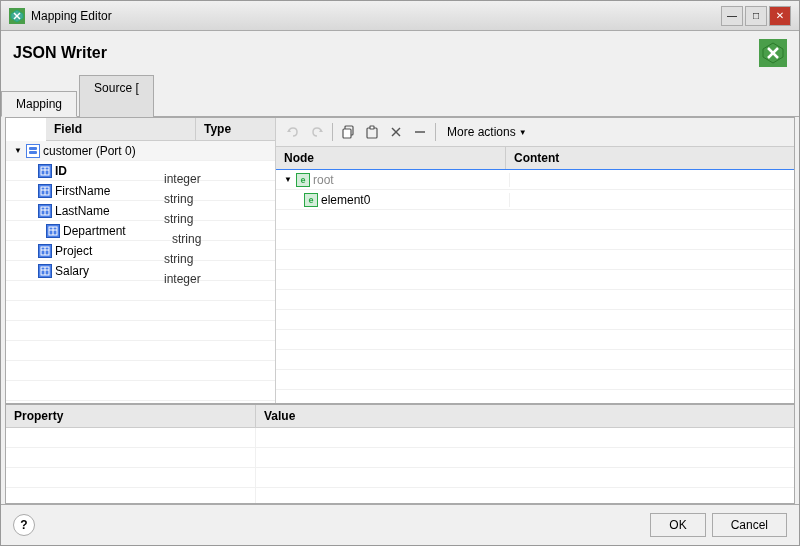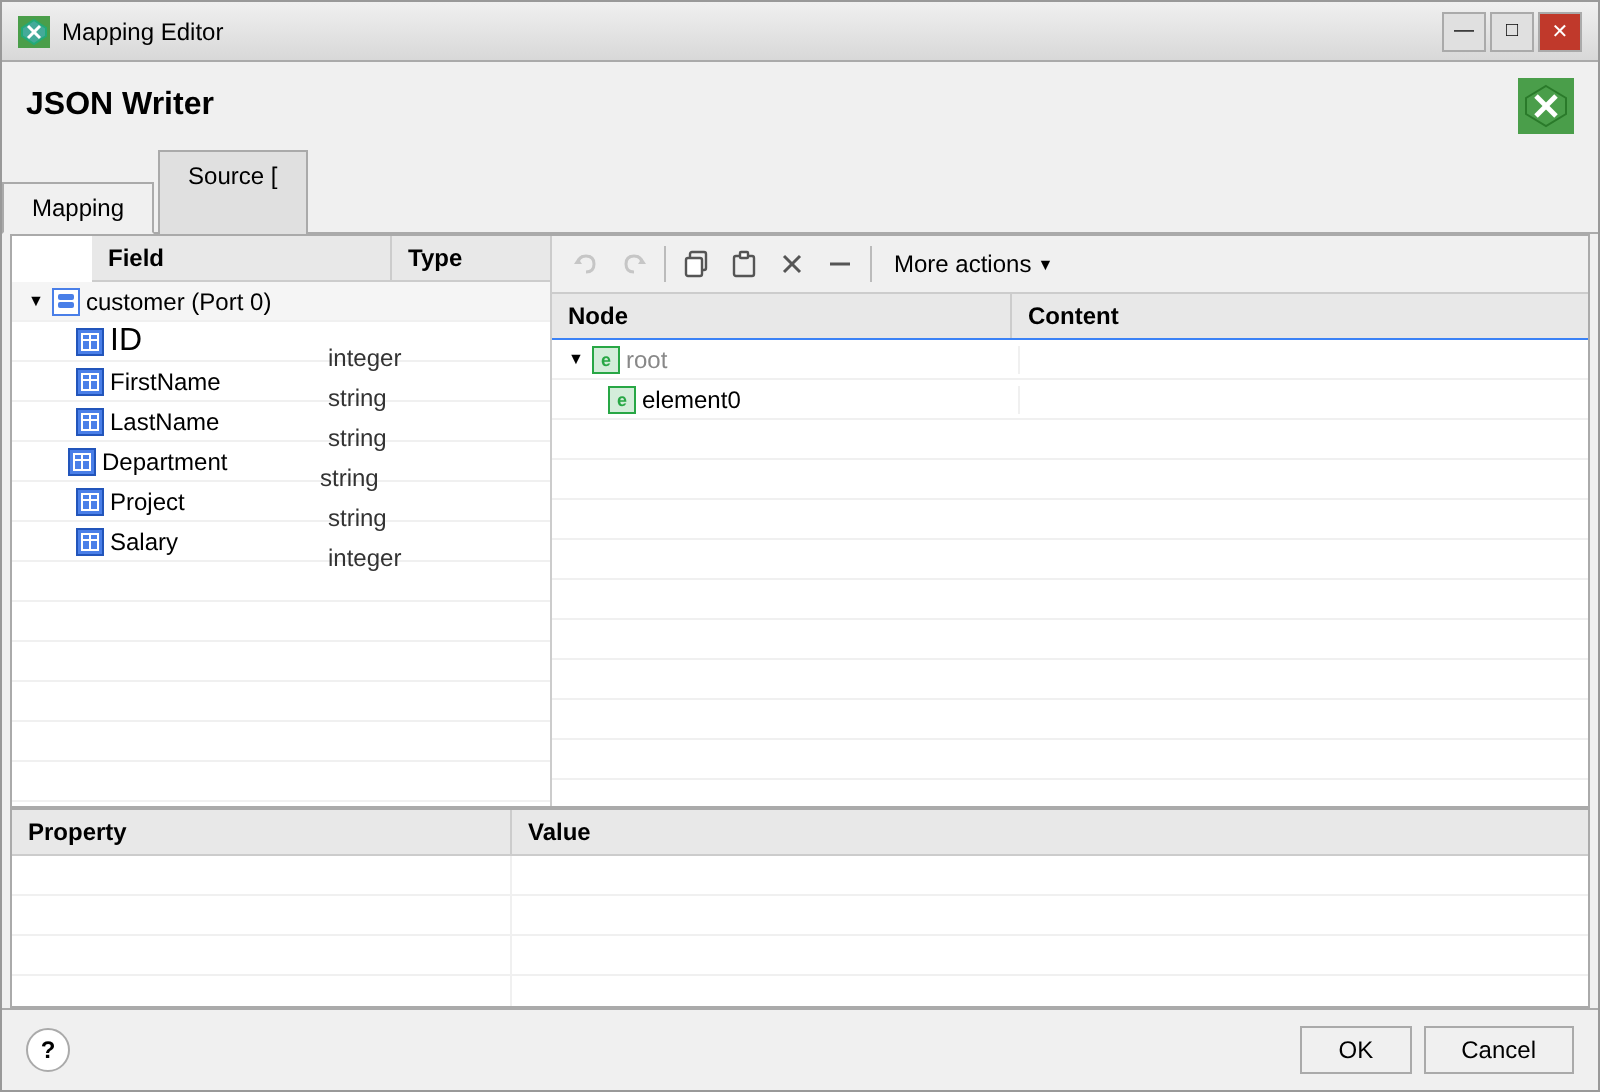--- a/index.html
+++ b/index.html
@@ -450,21 +450,21 @@
 
           <div class="tree-row" style="padding-left: 4px;">
             <div class="cell-field" style="width:150px; display:flex; align-items:center; padding-left:28px;">
               <span class="node-icon table" style="background:#4a7fe8; border-color:#2255bb;">
                 <svg width="10" height="10" viewBox="0 0 10 10">
                   <rect x="1" y="1" width="8" height="8" rx="0" fill="none" stroke="white" stroke-width="1"></rect>
                   <line x1="1" y1="4" x2="9" y2="4" stroke="white" stroke-width="1"></line>
                   <line x1="5" y1="1" x2="5" y2="9" stroke="white" stroke-width="1"></line>
                 </svg>
               </span>
-              <span style="font-size:16px;">ID</span>
+              <span style="font-size:12px;font-weight:bold;">ID</span>
             </div>
             <div class="cell-type">integer</div>
           </div>
 
           <div class="tree-row" style="padding-left: 4px;">
             <div class="cell-field" style="width:150px; display:flex; align-items:center; padding-left:28px;">
               <span class="node-icon table" style="background:#4a7fe8; border-color:#2255bb;">
                 <svg width="10" height="10" viewBox="0 0 10 10">
                   <rect x="1" y="1" width="8" height="8" rx="0" fill="none" stroke="white" stroke-width="1"></rect>
                   <line x1="1" y1="4" x2="9" y2="4" stroke="white" stroke-width="1"></line>
@@ -483,21 +483,21 @@
                   <rect x="1" y="1" width="8" height="8" rx="0" fill="none" stroke="white" stroke-width="1"></rect>
                   <line x1="1" y1="4" x2="9" y2="4" stroke="white" stroke-width="1"></line>
                   <line x1="5" y1="1" x2="5" y2="9" stroke="white" stroke-width="1"></line>
                 </svg>
               </span>
               <span style="font-size:12px;">LastName</span>
             </div>
             <div class="cell-type">string</div>
           </div>
 
-          <div class="tree-row" style="padding-left: 0;">
+          <div class="tree-row" style="padding-left: 12px;">
             <div class="cell-field" style="width:150px; display:flex; align-items:center; padding-left:28px;">
               <span class="node-icon table" style="background:#4a7fe8; border-color:#2255bb;">
                 <svg width="10" height="10" viewBox="0 0 10 10">
                   <rect x="1" y="1" width="8" height="8" rx="0" fill="none" stroke="white" stroke-width="1"></rect>
                   <line x1="1" y1="4" x2="9" y2="4" stroke="white" stroke-width="1"></line>
                   <line x1="5" y1="1" x2="5" y2="9" stroke="white" stroke-width="1"></line>
                 </svg>
               </span>
               <span style="font-size:12px;">Department</span>
             </div>

